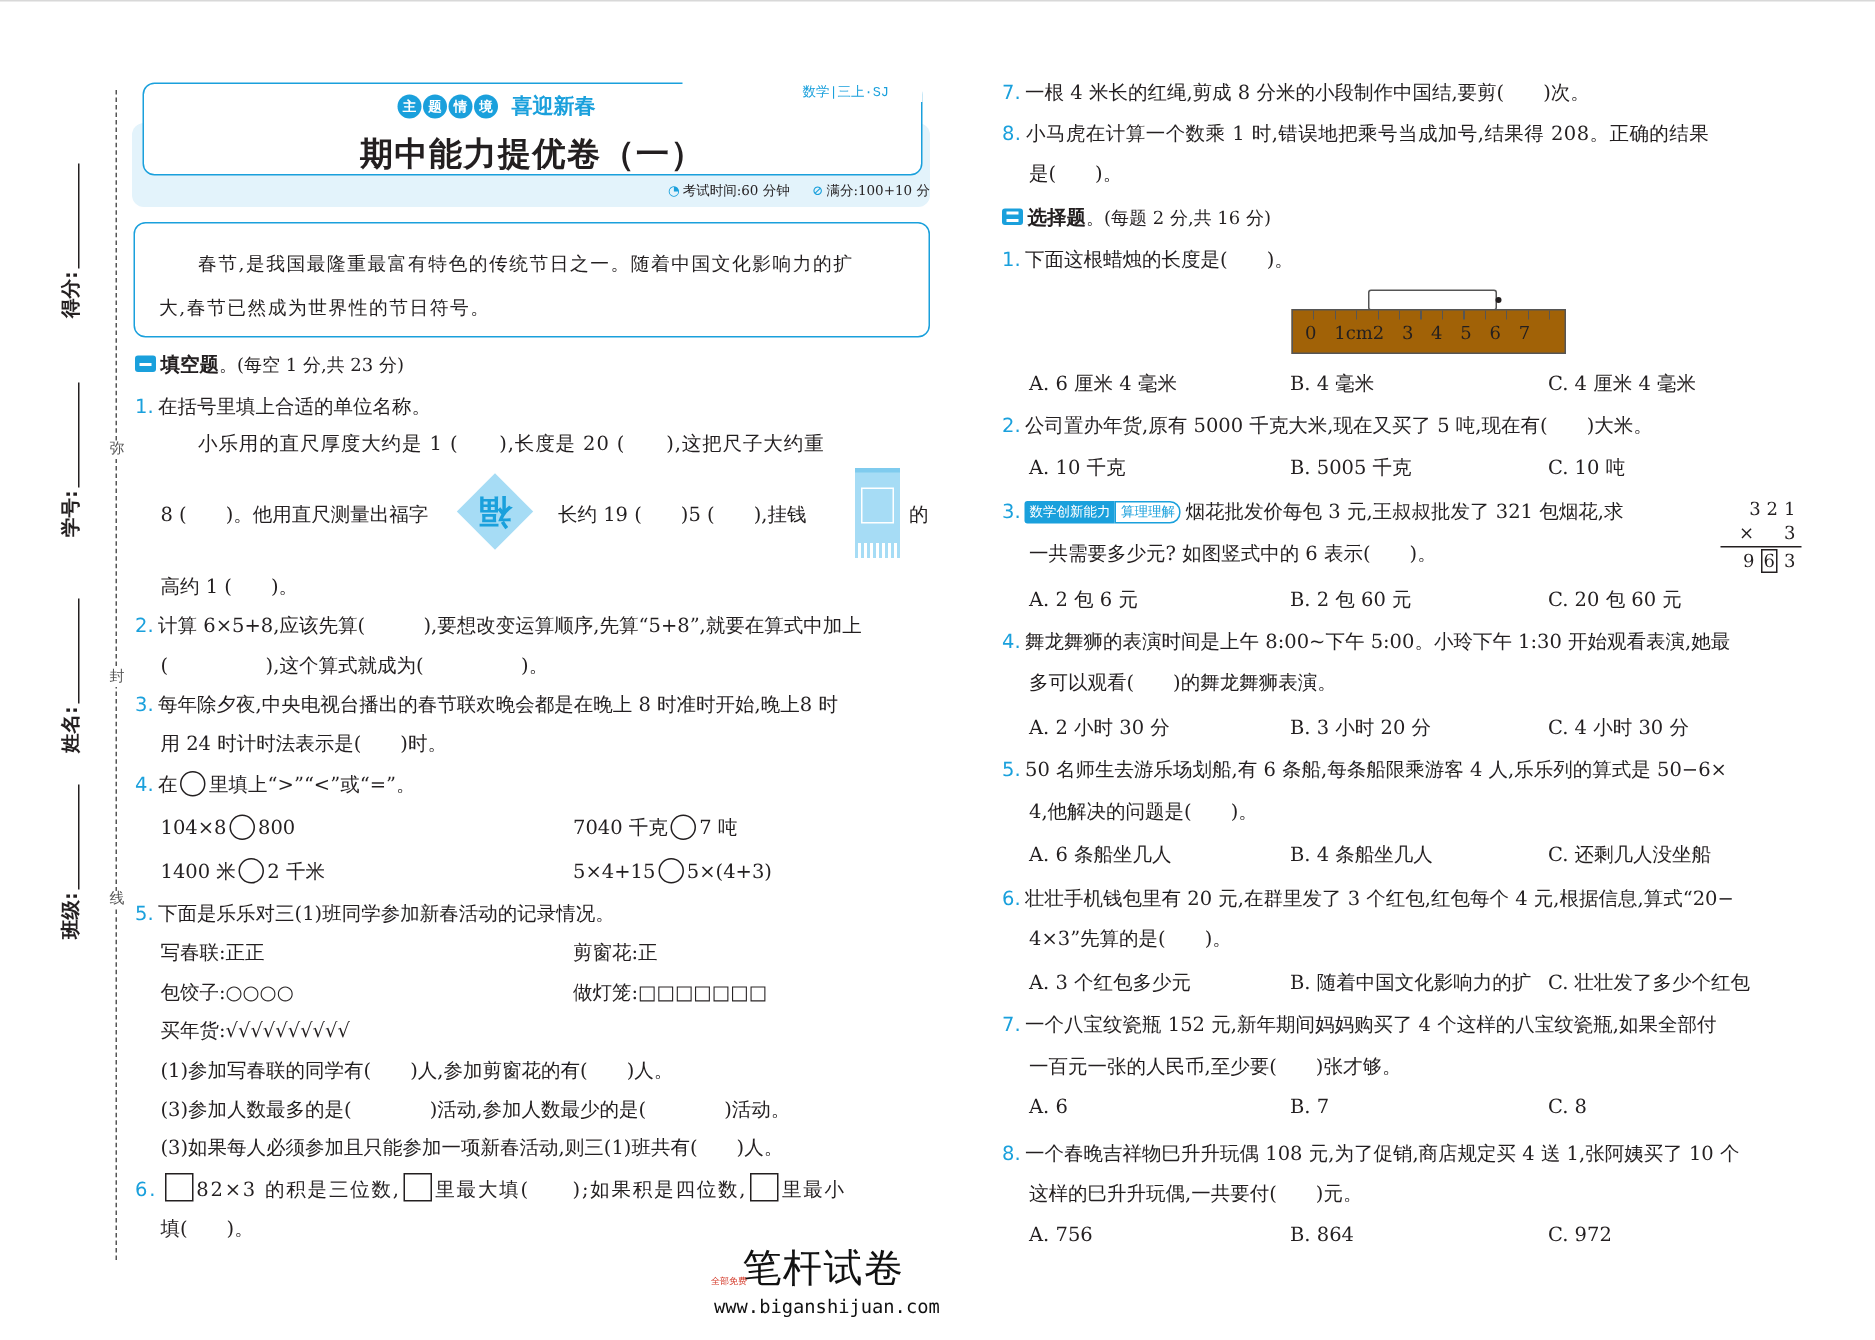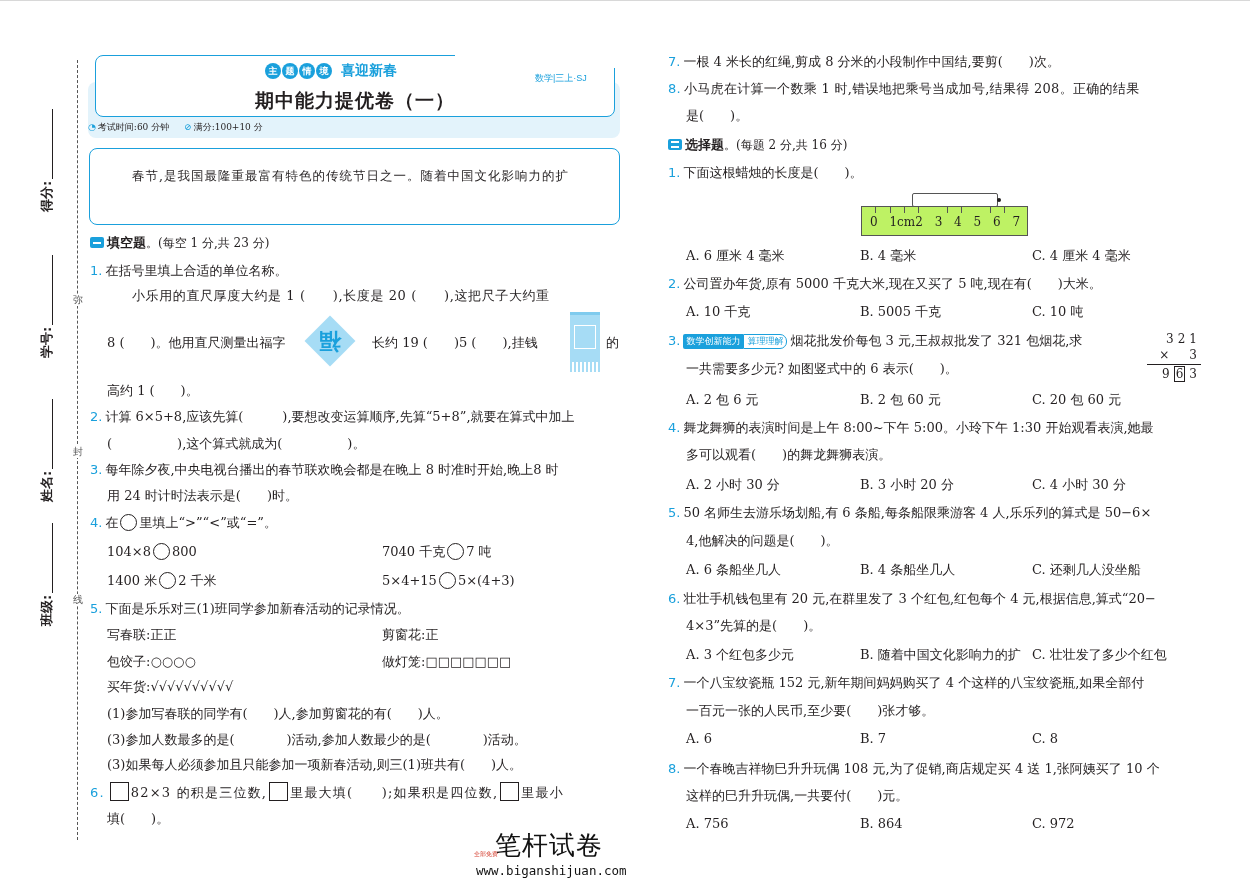--- a/index.html
+++ b/index.html
@@ -11,25 +11,25 @@
   .binding { position: absolute; left: 0; top: 40px; width: 100px; height: 800px; }
   .dotted-line { position: absolute; left: 77px; top: 20px; height: 780px; border-left: 1px dashed #555; }
   .cut-label { position: absolute; left: 73px; font-size: 10px; color: #555; background: #fff; line-height: 12px; width: 10px; }
   .info-field { position: absolute; left: 38px; transform: rotate(-90deg); transform-origin: left top; white-space: nowrap; font-family: "DejaVu Sans", sans-serif; font-size: 13px; font-weight: bold; color: #231f20; }
   .info-field .line { display: inline-block; width: 70px; border-bottom: 1px solid #231f20; margin-left: 2px; vertical-align: -2px; }
 
   
   .header-bg { position: absolute; left: 88px; top: 82px; width: 532px; height: 56px; background: #e3f3fb; border-radius: 8px; }
   .header-box { position: absolute; left: 95px; top: 55px; width: 520px; height: 62px; border: 1.5px solid #1aa0dc; border-radius: 8px; background: #fff; }
   .header-tag { position: absolute; left: 455px; top: 54px; width: 160px; height: 14px; background: #fff; }
-  .subject-label { position: absolute; left: 535px; top: 72px; font-family: Liberation Sans, sans-serif; font-size: 9px; color: #1aa0dc; }
+  .subject-label { position: absolute; left: 535px; top: 55px; font-family: Liberation Mono, monospace; font-size: 9px; color: #1aa0dc; }
   .theme-row { position: absolute; left: 95px; top: 62px; width: 472px; text-align: center; font-family: Liberation Sans, sans-serif; font-size: 14px; font-weight: bold; color: #1aa0dc; }
   .theme-badge { display: inline-block; width: 16px; height: 16px; border-radius: 50%; background: #1aa0dc; color: #fff; font-size: 9px; line-height: 16px; text-align: center; margin-right: 1px; vertical-align: 1px; }
-  .paper-title { position: absolute; left: 95px; top: 88px; width: 520px; text-align: center; font-family: "DejaVu Serif", serif; font-size: 19px; font-weight: bold; color: #231f20; letter-spacing: 1px; }
-  .exam-meta { position: absolute; left: 88px; top: 121px; width: 532px; text-align: left; font-size: 9px; color: #231f20; }
+  .paper-title { position: absolute; left: 95px; top: 88px; width: 520px; text-align: center; font-family: "DejaVu Serif", serif; font-size: 22px; font-weight: bold; color: #231f20; letter-spacing: 1px; }
+  .exam-meta { position: absolute; left: 88px; top: 121px; width: 532px; text-align: right; font-size: 9px; color: #231f20; }
   .exam-meta .ico { color: #1aa0dc; margin-right: 2px; }
 
   
   .intro-box { position: absolute; left: 89px; top: 148px; width: 531px; height: 77px; border: 1.5px solid #1aa0dc; border-radius: 8px; padding: 12px 4px 0 16px; font-size: 12.5px; line-height: 29px; letter-spacing: 1px; }
   .intro-box .indent { padding-left: 26px; }
   .line-abs { position: absolute; white-space: nowrap; font-size: 13px; }
   .qnum { color: #1aa0dc; font-family: "DejaVu Sans", sans-serif; font-size: 13px; margin-right: 3px; }
   .sec-head { font-family: "DejaVu Sans", sans-serif; font-weight: bold; font-size: 13px; }
   .sec-icon { display: inline-block; width: 14px; height: 11px; background: #1aa0dc; border-radius: 2px; position: relative; vertical-align: -1px; margin-right: 3px; }
   .sec-icon::after { content: ""; position: absolute; left: 3px; right: 3px; top: 5px; height: 1.5px; background: #fff; }
@@ -42,21 +42,21 @@
   .fu-icon { position: absolute; left: 305px; top: 316px; width: 50px; height: 50px; }
   .fu-diamond { position: absolute; left: 7px; top: 7px; width: 36px; height: 36px; background: #a6dcf5; transform: rotate(45deg); }
   .fu-char { position: absolute; left: 0; top: 10px; width: 50px; text-align: center; font-family: "DejaVu Sans", sans-serif; font-weight: bold; font-size: 22px; color: #1aa0dc; transform: rotate(180deg); }
   .hanging { position: absolute; left: 570px; top: 312px; width: 30px; height: 60px; background: #a6dcf5; border-top: 3px solid #7fcbee; }
   .hanging .inner { position: absolute; left: 4px; top: 10px; width: 22px; height: 24px; border: 1px solid #fff; }
   .hanging .fringe { position: absolute; left: 0; bottom: 0; width: 30px; height: 10px; background: repeating-linear-gradient(90deg, #a6dcf5 0 2px, #fff 2px 4px); }
 
   
   .candle { position: absolute; left: 912px; top: 193px; width: 86px; height: 14px; border: 1px solid #555; border-radius: 2px; background: #fff; }
   .wick { position: absolute; right: -4px; top: 4px; width: 4px; height: 4px; background: #231f20; border-radius: 50%; }
-  .ruler { position: absolute; left: 861px; top: 206px; width: 167px; height: 30px; border: 1px solid #555; background: #bef264; }
+  .ruler { position: absolute; left: 861px; top: 206px; width: 183px; height: 30px; border: 1px solid #555; background: #a16207; }
   .ruler .ticks { position: absolute; left: 0; top: 0; width: 100%; height: 6px; background: repeating-linear-gradient(90deg, transparent 0 13.5px, #555 13.5px 14.3px); }
   .ruler .nums { position: absolute; left: 8px; top: 8px; font-size: 12px; letter-spacing: 0; white-space: nowrap; word-spacing: 8px; }
 
   
   .vmul { position: absolute; left: 1147px; top: 331px; width: 54px; font-size: 12px; line-height: 16px; }
   .vmul .r { text-align: right; letter-spacing: 4px; }
   .vmul .sep { border-top: 1px solid #231f20; margin: 1px 0; }
   .vmul .boxed { border: 1px solid #231f20; padding: 0 1px; letter-spacing: 0; margin-right: 4px; }
 
   .badge1 { display: inline-block; background: #1aa0dc; color: #fff; font-family: "DejaVu Sans", sans-serif; font-size: 9px; padding: 1px 3px; border-radius: 2px 0 0 2px; vertical-align: 1px; }
@@ -97,20 +97,21 @@
   <span style="margin-left:4px">喜迎新春</span>
 </div>
 <div class="paper-title">期中能力提优卷（一）</div>
 <div class="exam-meta">
   <span class="ico">◔</span><span>考试时间:60 分钟</span>
   <span class="ico" style="margin-left:12px">⊘</span><span>满分:100+10 分</span>
 </div>
 
 <div class="intro-box">
   <div class="indent">春节,是我国最隆重最富有特色的传统节日之一。随着中国文化影响力的扩</div>
+  <div>大,春节已然成为世界性的节日符号。</div>
 </div>
 
 <div class="line-abs" style="left:90px;top:234px">
   <span class="sec-icon"></span><span class="sec-head">填空题</span><span class="sec-note">。(每空 1 分,共 23 分)</span>
 </div>
 
 <div class="line-abs" style="left:90px;top:262px"><span class="qnum">1.</span><span>在括号里填上合适的单位名称。</span></div>
 <div class="line-abs" style="left:132px;top:287px;letter-spacing:0.6px">小乐用的直尺厚度大约是 1 (　　),长度是 20 (　　),这把尺子大约重</div>
 <div class="line-abs" style="left:107px;top:334px">8 (　　)。他用直尺测量出福字</div>
 <div class="fu-icon">

